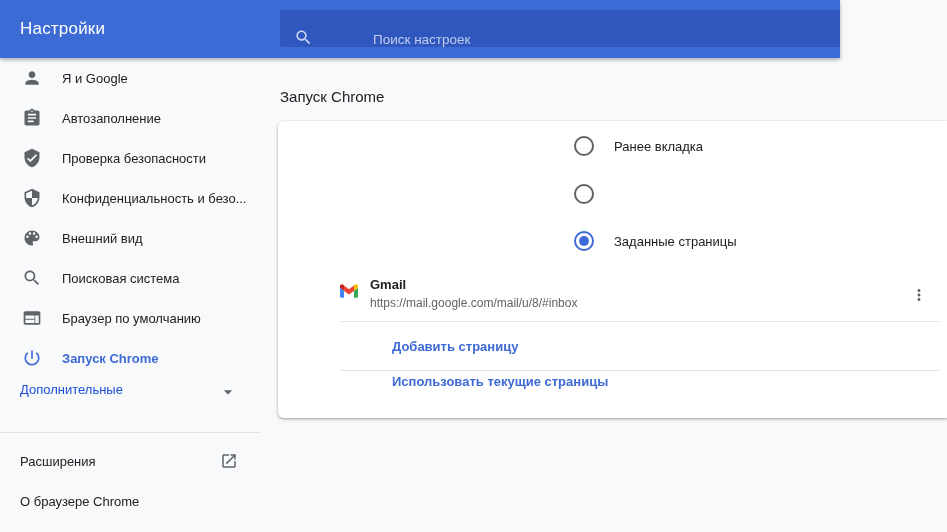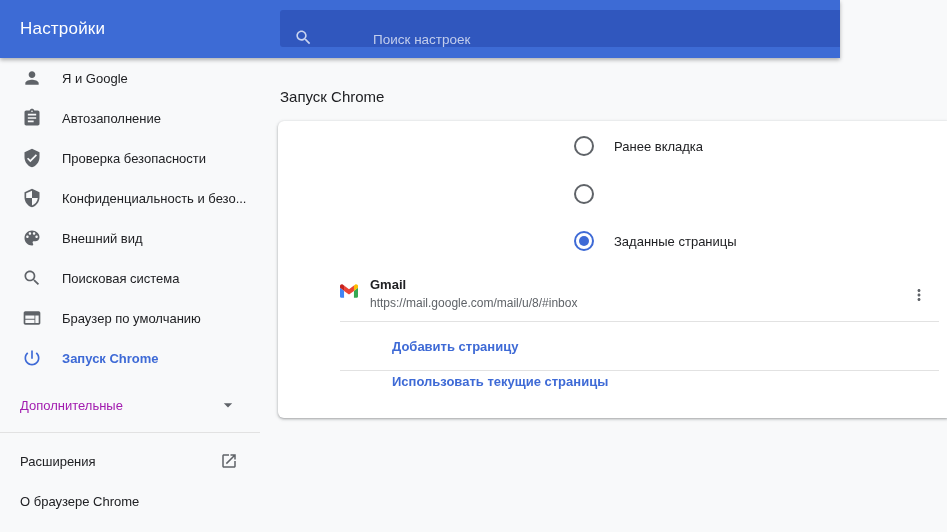--- a/index.html
+++ b/index.html
@@ -21,22 +21,22 @@
   .search-input::placeholder { color:#c2cdec; opacity:1; }
 
   
   .sidebar { position:absolute; left:0; top:58px; width:260px; bottom:0; }
   .nav-item { position:relative; height:40px; display:flex; align-items:center;
     padding-left:22px; cursor:pointer; color:var(--text_primary,#202124); font-size:13px; }
   .nav-item .ic { width:20px; height:20px; margin-right:20px; color:#5f6368; flex:0 0 auto; }
   .nav-item .ic svg { width:20px; height:20px; fill:currentColor; display:block; }
   .nav-item.active { color:var(--accent,#3e6ad6); font-weight:bold; }
   .nav-item.active .ic { color:var(--accent,#3e6ad6); }
-  .nav-adv { position:relative; height:46px; display:flex; align-items:center;
-    padding:0 22px 0 20px; font-size:13px; color:#a21caf; cursor:pointer; margin-top:4px; }
+  .nav-adv { position:relative; height:46px; display:flex; 
+    padding:0 22px 0 20px; font-size:13px; color:#1d4ed8; cursor:pointer; margin-top:4px; }
   .nav-adv .caret { margin-left:auto; color:#5f6368; }
   .nav-adv .caret svg { width:20px; height:20px; fill:currentColor; display:block; }
   .side-divider { border-top:1px solid var(--divider,#e0e0e0); margin:4px 0 8px 0; }
   .nav-foot { position:relative; height:40px; display:flex; align-items:center;
     padding:0 22px 0 20px; font-size:13px; color:var(--text_primary,#202124); cursor:pointer; }
   .nav-foot .ext { margin-left:auto; color:#5f6368; }
   .nav-foot .ext svg { width:18px; height:18px; fill:currentColor; display:block; }
 
   
   .main-title { position:absolute; left:280px; top:88px; font-size:15px;

